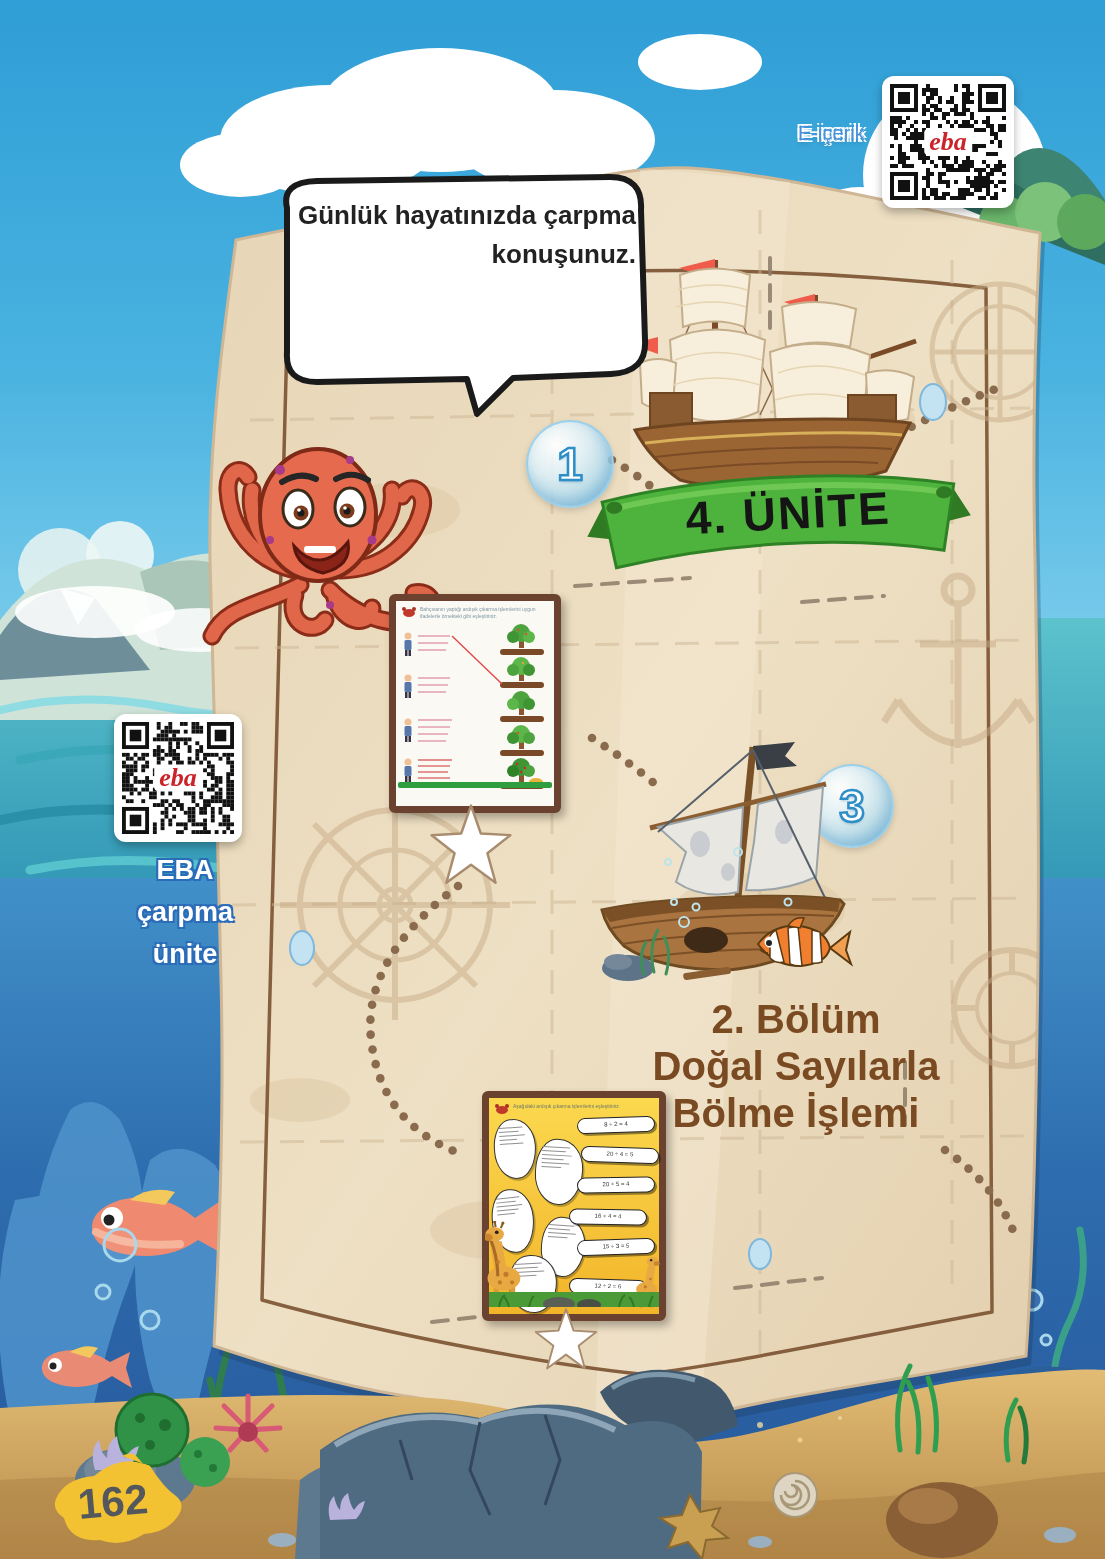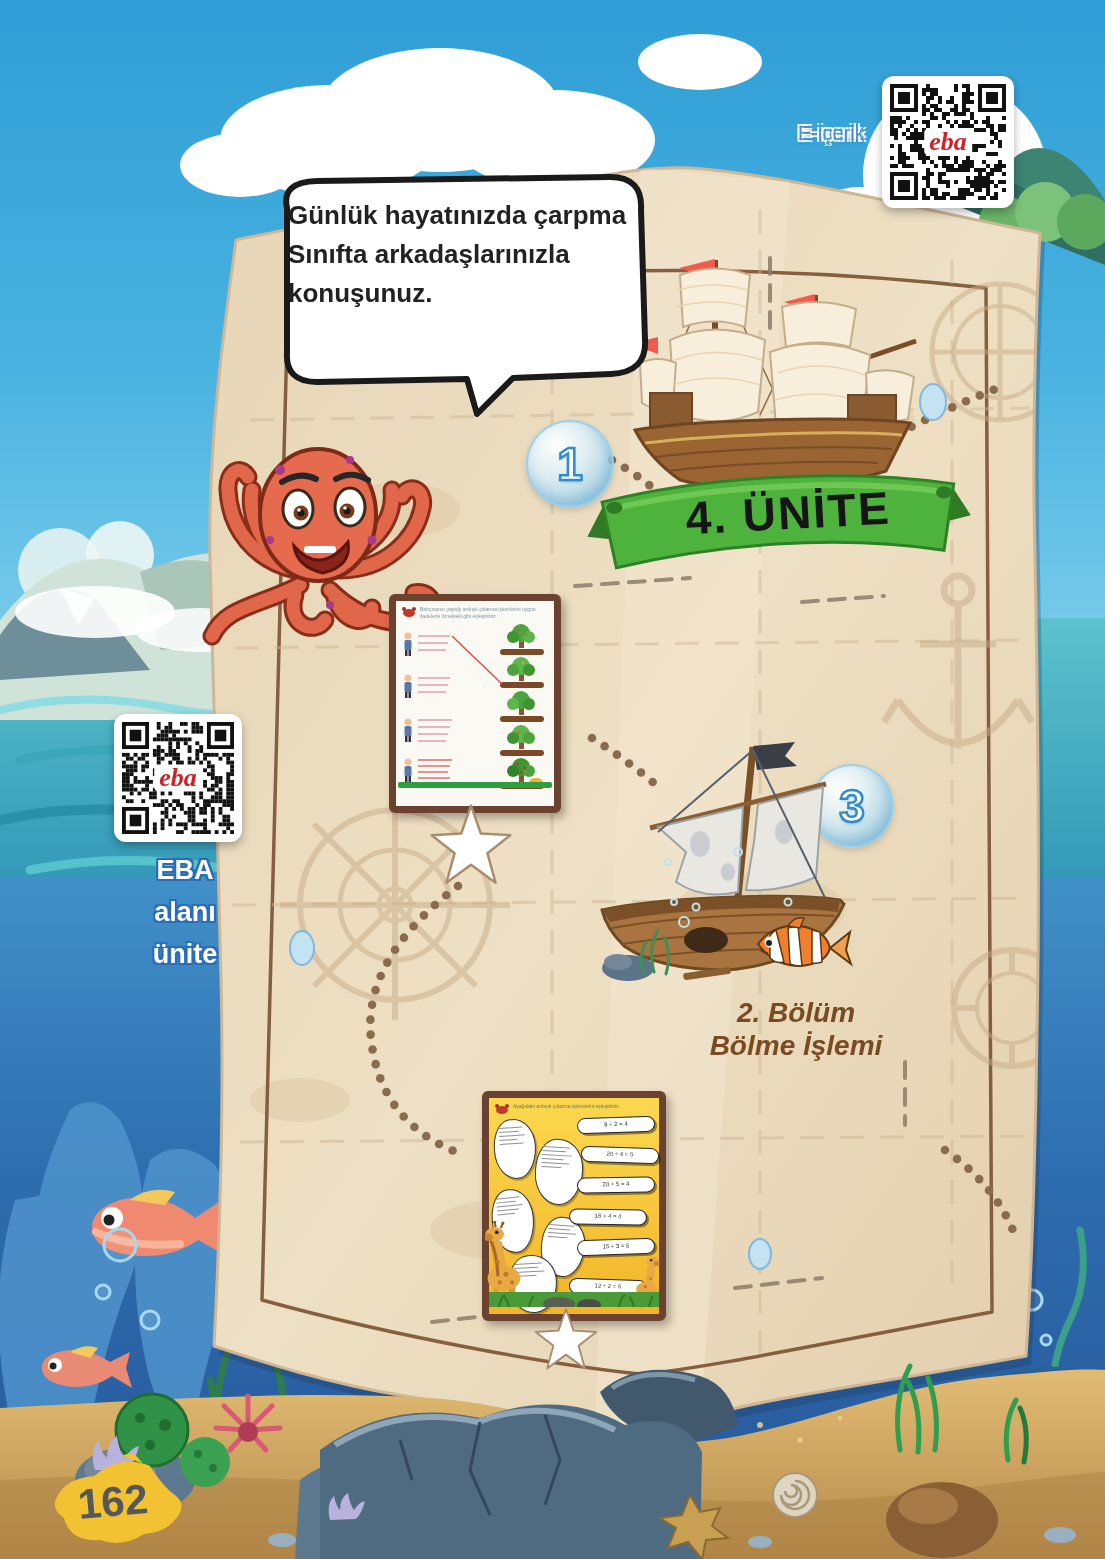--- a/index.html
+++ b/index.html
@@ -7,21 +7,21 @@
     font-family:"Liberation Sans",sans-serif;background:#3aa4da;}
   .abs{position:absolute;}
   
   .sky{left:0;top:0;width:1105px;height:660px;
     background:linear-gradient(#2f9ed6,#49b2e0 55%,#7ccdec 100%);}
   .sea{left:0;top:618px;width:1105px;height:290px;
     background:linear-gradient(#5cc2cc,#2f95b5);}
   .underwater{left:0;top:878px;width:1105px;height:681px;
     background:linear-gradient(#4190c9,#2d6cae 45%,#27579a);}
   
-  .speech-text{left:288px;top:196px;width:348px;text-align:left;
+  .speech-text{left:288px;top:196px;width:348px;text-align:right;
     font-size:26px;font-weight:600;color:#222;line-height:1.5;}
   
   .eicerik{left:798px;top:122px;font-size:20px;font-weight:400;color:#4a90dc;
     text-shadow:-2px -2px 0 #fff,2px -2px 0 #fff,-2px 2px 0 #fff,2px 2px 0 #fff,0 3px 5px rgba(0,0,0,.25);}
   .eba-label{left:120px;top:850px;width:130px;text-align:center;font-size:27px;
     font-weight:800;color:#fff;line-height:1.55;
     text-shadow:-2px -2px 0 #2b6cb8,2px -2px 0 #2b6cb8,-2px 2px 0 #2b6cb8,2px 2px 0 #2b6cb8;}
   
   .qr-card{background:#fff;border-radius:12px;box-shadow:0 4px 10px rgba(0,0,0,.3);padding:8px;}
   .qr-top{left:882px;top:76px;width:116px;height:116px;}
@@ -37,21 +37,21 @@
   
   .marker{border-radius:50%;text-align:center;
     background:radial-gradient(circle at 34% 28%,rgba(255,255,255,.95),rgba(219,240,250,.85) 38%,rgba(165,216,240,.78) 68%,rgba(126,192,229,.9));
     border:2px solid rgba(150,205,235,.9);box-shadow:inset -4px -6px 12px rgba(80,150,200,.35),0 3px 6px rgba(0,0,0,.15);}
   .marker span{font-size:46px;font-weight:800;color:#fff;
     -webkit-text-stroke:2.5px #2e8fc8;text-shadow:0 2px 3px rgba(40,110,160,.4);}
   .m1{left:526px;top:420px;width:84px;height:84px;line-height:84px;}
   .m3{left:810px;top:764px;width:80px;height:80px;line-height:80px;}
   
   .section-title{left:636px;top:996px;width:320px;text-align:center;
-    font-size:28px;font-weight:800;color:#7a4a22;line-height:1.18;font-style:italic;}
+    font-size:40px;font-weight:800;color:#7a4a22;line-height:1.18;}
   
   .ws{border:7px solid #6b4130;border-radius:6px;box-shadow:4px 5px 9px rgba(0,0,0,.3);}
   .ws1{left:389px;top:594px;width:158px;height:205px;background:#fbf9f4;}
   .ws2{left:482px;top:1091px;width:170px;height:216px;background:linear-gradient(#fbd84e,#f2b52a);}
   .ws-head{display:flex;gap:3px;margin:5px 4px 2px 5px;align-items:flex-start;}
   .ws-instr{font-size:5px;line-height:1.35;color:#7c97a4;width:118px;}
   .ws2 .ws-instr{color:#6b7a6a;}
   .ws1-green{position:absolute;left:2px;right:2px;bottom:2px;height:6px;background:#2f9e3f;border-radius:2px;}
   .bub{position:absolute;background:#fff;border:1px solid #333;
     border-radius:45% 55% 50% 55%/50% 48% 58% 50%;box-shadow:1.5px 2px 0 rgba(0,0,0,.25);padding:4px 3px;}
@@ -346,21 +346,20 @@
     <ellipse cx="30" cy="44" rx="8" ry="6" fill="#2f7a22"></ellipse>
     <ellipse cx="360" cy="40" rx="8" ry="6" fill="#2f7a22"></ellipse>
   </svg>
   <div class="abs unit-text">4. ÜNİTE</div>
 
   <svg class="abs" style="left:255px;top:168px" width="410" height="252" viewBox="0 0 410 252">
     <path d="M 32,40 Q 26,14 62,13 L 355,9 Q 388,9 386,42 L 390,172 Q 392,204 356,206 L 258,210 L 222,246 L 212,211 L 62,214 Q 30,214 32,184 Z" fill="#ffffff" stroke="#1a1a1a" stroke-width="6" stroke-linejoin="round"></path>
   </svg>
   <div class="abs speech-text">
     <div>Günlük hayatınızda çarpma</div>
-    <div>Sınıfta arkadaşlarınızla</div>
     <div>konuşunuz.</div>
   </div>
 
   <svg class="abs" style="left:200px;top:420px" width="240" height="240" viewBox="0 0 240 240">
     <g fill="none" stroke="#8a2c18" stroke-width="19" stroke-linecap="round">
       <path d="M 95,150 C 55,140 30,110 28,70 C 27,52 40,44 48,57"></path>
       <path d="M 100,165 C 60,186 26,186 12,216"></path>
       <path d="M 130,170 C 160,200 200,210 225,196 C 240,187 230,169 214,173"></path>
       <path d="M 140,150 C 185,150 215,120 222,88 C 226,70 210,62 202,76"></path>
       <path d="M 80,140 C 60,120 48,95 52,70"></path>
@@ -559,20 +558,21 @@
         <circle cx="108" cy="175" r="3.5"></circle>
         <circle cx="86" cy="170" r="3"></circle>
       <circle cx="150" cy="120" r="4"></circle>
         <circle cx="80" cy="130" r="3"></circle>
         <circle cx="200" cy="170" r="3.5"></circle>
     </g>
   </svg>
 
   <div class="abs section-title">
     <div>2. Bölüm</div>
+    <div>Doğal Sayılarla</div>
     <div>Bölme İşlemi</div>
   </div>
 
   <div class="abs ws ws2">
     <div class="ws-head">
       <svg width="16" height="12" viewBox="0 0 16 12">
         <ellipse cx="8" cy="7" rx="6" ry="4" fill="#c0392b"></ellipse>
           <circle cx="3" cy="3" r="2" fill="#a93226"></circle>
           <circle cx="13" cy="3" r="2" fill="#a93226"></circle>
       </svg>
@@ -1333,21 +1333,21 @@
           <rect x="24" y="2" width="3" height="3" fill="#111"></rect>
           <rect x="0" y="22" width="7" height="7" fill="#111"></rect>
           <rect x="1" y="23" width="5" height="5" fill="#fff"></rect>
           <rect x="2" y="24" width="3" height="3" fill="#111"></rect>
         </svg>
       <span class="qr-logo">eba</span>
     </div>
   </div>
   <div class="abs eba-label">
     <div>EBA</div>
-    <div>alanı</div>
+    <div>çarpma</div>
     <div>ünite</div>
   </div>
 
   <svg class="abs" style="left:30px;top:1448px" width="160" height="110" viewBox="0 0 160 110">
     <path d="M 120,18 q 14,22 26,30 q 10,8 2,20 q -10,16 -34,18 q -22,14 -44,6 q -30,2 -36,-22 q -16,-10 -4,-26 q 10,-14 34,-16 q 22,-18 42,-14 q 10,2 14,4 Z" fill="#f2c233"></path>
     <path d="M 92,8 q 10,-6 16,2 q 8,10 12,8" fill="#f2c233"></path>
   </svg>
   <div class="abs pageno">162</div>
 
 </div>

